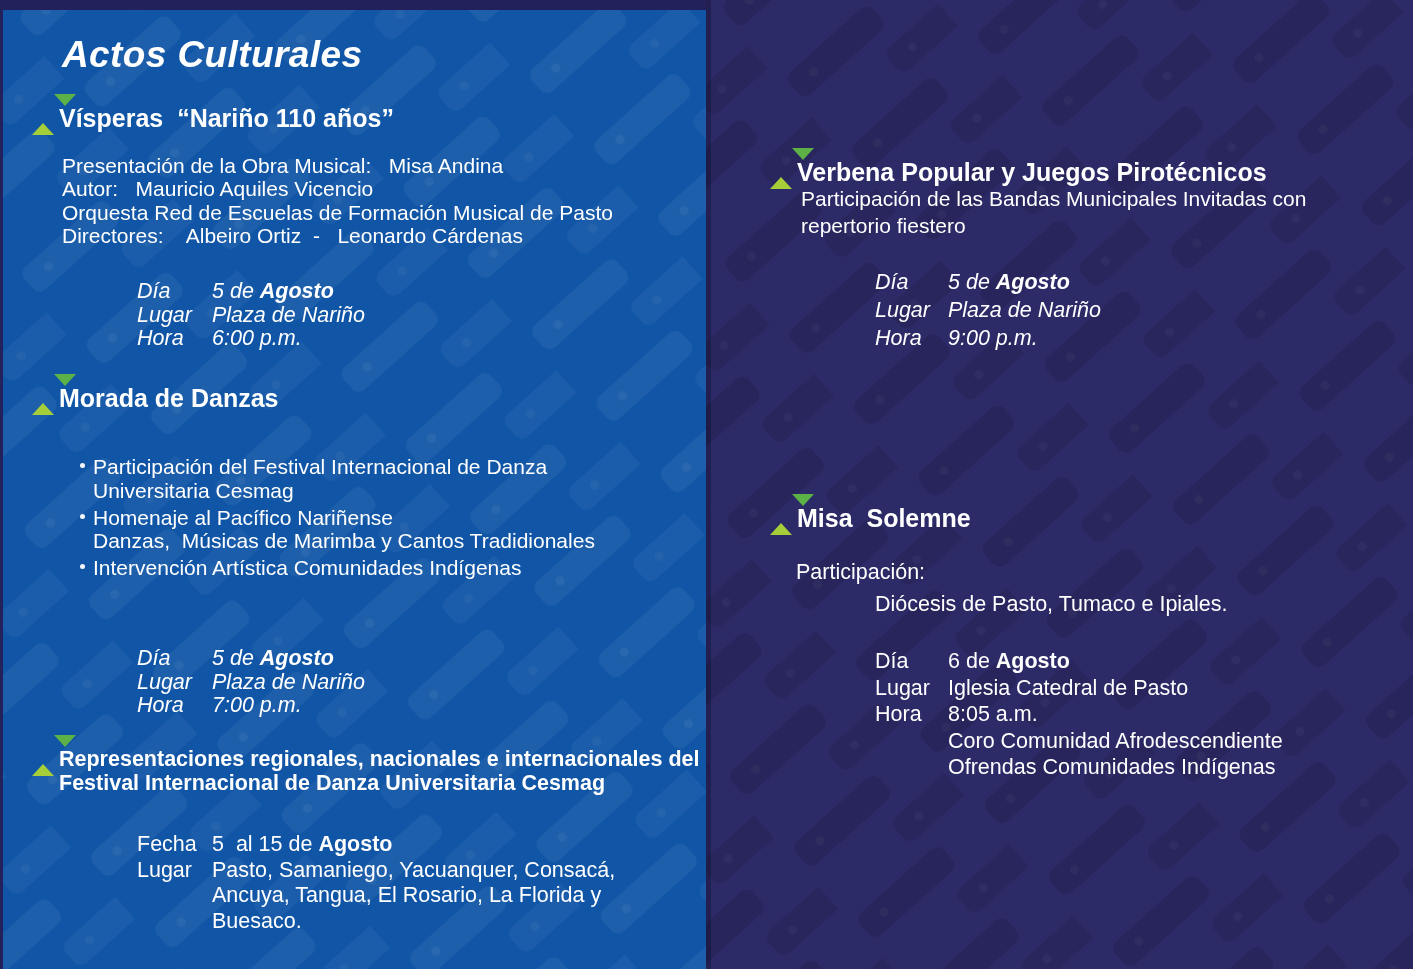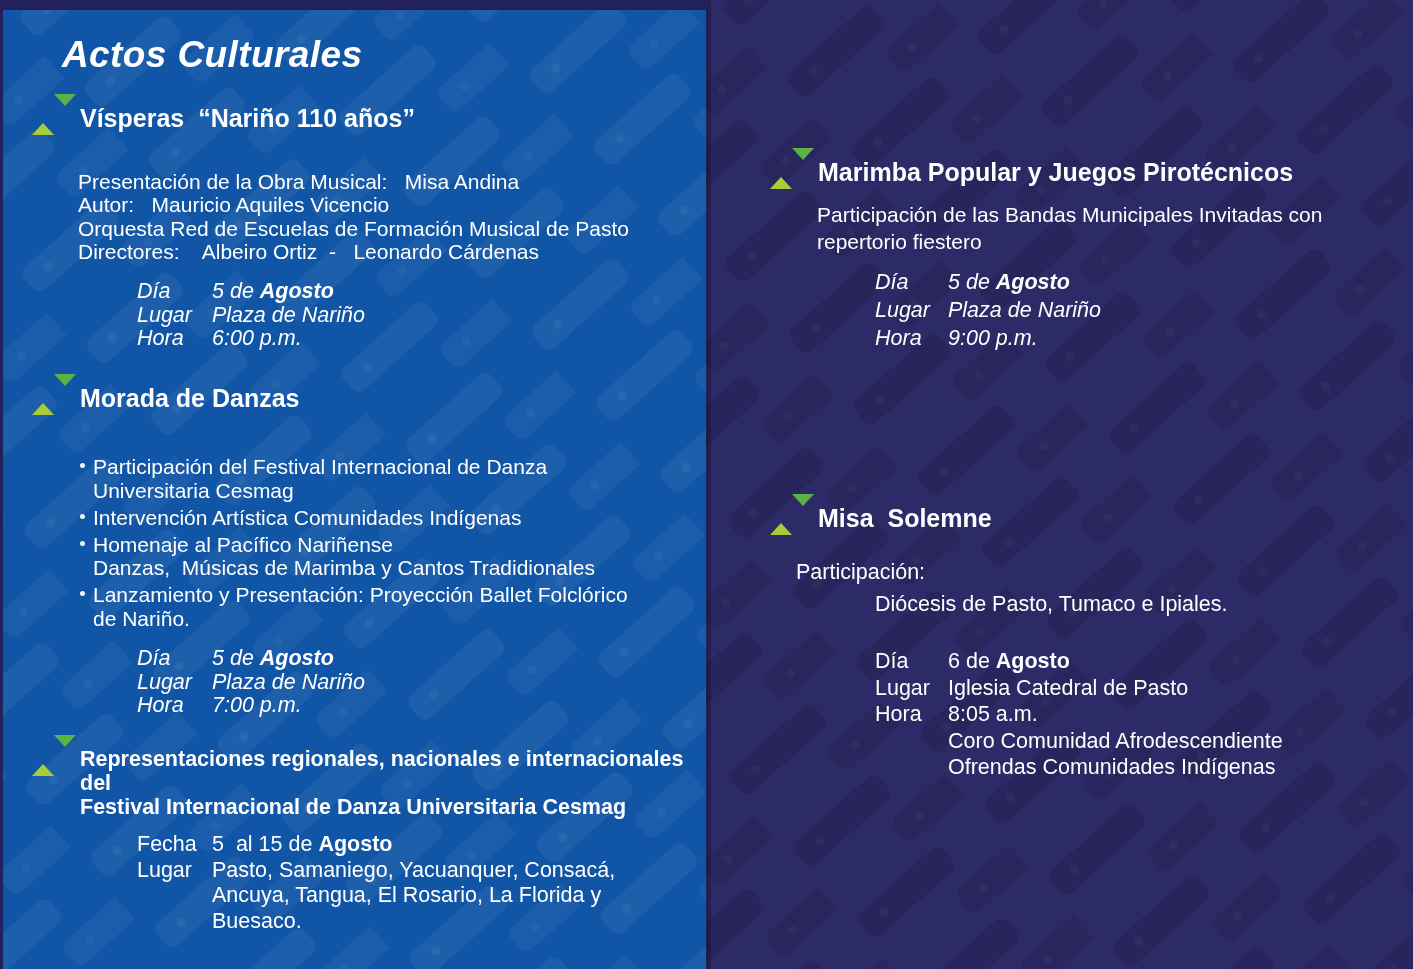--- a/index.html
+++ b/index.html
@@ -12,29 +12,29 @@
   .page{position:relative;width:1413px;height:969px;overflow:hidden;background:var(--frame,#23215B)}
   .panel{position:absolute;overflow:hidden}
   .panel-left{left:3px;top:10px;width:703px;height:959px;background:var(--left-bg,#1156A6)}
   .panel-right{left:706px;top:0;width:707px;height:969px;background:var(--right-bg,#2D2A68)}
   .panel-right .seam{position:absolute;left:0;top:0;bottom:0;width:5px;background:rgba(0,0,0,.22)}
   .bg{position:absolute;left:0;top:0;width:100%;height:100%;pointer-events:none}
   .block{position:absolute}
 
   .big-title{margin:0;font-size:37px;font-weight:bold;font-style:italic;letter-spacing:.4px;white-space:pre-wrap}
 
-  .sec-heading{display:flex;align-items:flex-start;gap:25px}
+  .sec-heading{display:flex;align-items:flex-start;gap:4px}
   .sec-heading h2{margin:0;font-size:25px;font-weight:bold;white-space:pre-wrap;line-height:28px}
   .sec-heading .plain{font-weight:bold;font-size:21.5px;line-height:24px;padding-top:2px}
 
   .diamond{width:23px;height:27px;flex:0 0 auto;margin-top:2px}
   .tri-up{width:0;height:0;border-left:11.5px solid transparent;border-right:11.5px solid transparent;border-bottom:12px solid var(--diamond-top,#A6CE39)}
   .tri-down{width:0;height:0;border-left:11.5px solid transparent;border-right:11.5px solid transparent;border-top:12px solid var(--diamond-bottom,#5CB247);margin-top:2.5px}
 
-  .body-text{margin:16px;font-size:21px;line-height:23.4px;white-space:pre-wrap}
+  .body-text{margin:0;font-size:21px;line-height:23.4px;white-space:pre-wrap}
 
   .meta{font-size:21.5px}
   .meta-row{display:flex;line-height:23.5px}
   .meta-label{width:75px;flex:0 0 auto}
   .meta-value{white-space:pre-wrap}
   .meta.it{font-style:italic}
   .meta strong{font-weight:bold;}
   .meta.rt .meta-row{line-height:28px}
   .meta.rt .meta-label{width:73px}
   .meta.rb .meta-row{line-height:26.5px}
@@ -94,25 +94,23 @@
     </div>
 
     <div class="block sec-heading" style="left:29px;top:374px">
       <span class="diamond"><span class="tri-up"></span><span class="tri-down"></span></span>
       <h2>Morada de Danzas</h2>
     </div>
 
     <ul class="block bullets" style="left:61px;top:429px">
       <li><span class="dot"></span><span class="li-text">Participación del Festival Internacional de Danza
 Universitaria Cesmag</span></li>
-      <li><span class="dot"></span><span class="li-text">Intervención Artística Comunidades Indígenas</span></li>
       <li><span class="dot"></span><span class="li-text">Homenaje al Pacífico Nariñense
 Danzas,  Músicas de Marimba y Cantos Tradidionales</span></li>
-      <li><span class="dot"></span><span class="li-text">Lanzamiento y Presentación: Proyección Ballet Folclórico
-de Nariño.</span></li>
+      <li><span class="dot"></span><span class="li-text">Intervención Artística Comunidades Indígenas</span></li>
     </ul>
 
     <div class="block meta it" style="left:134px;top:637px">
       <div class="meta-row">
         <span class="meta-label">Día</span>
         <span class="meta-value"><span>5 de </span><strong>Agosto</strong></span>
       </div>
       <div class="meta-row">
         <span class="meta-label">Lugar</span>
         <span class="meta-value"><span>Plaza de Nariño</span><strong></strong></span>
@@ -152,21 +150,21 @@
           <rect x="96" y="62" width="112" height="30" rx="9" fill="#000000" opacity="0.10"></rect>
           <circle cx="122" cy="77" r="4.5" fill="#ffffff" opacity="0.03"></circle>
         </pattern>
       </defs>
       <rect width="100%" height="100%" fill="url(#patR)"></rect>
     </svg>
     <span class="seam"></span>
 
     <div class="block sec-heading" style="left:64px;top:158px">
       <span class="diamond"><span class="tri-up"></span><span class="tri-down"></span></span>
-      <h2>Marimba Popular y Juegos Pirotécnicos</h2>
+      <h2>Verbena Popular y Juegos Pirotécnicos</h2>
     </div>
 
     <p class="block body-text" style="left:95px;top:185px;line-height:27px">Participación de las Bandas Municipales Invitadas con
 repertorio fiestero</p>
 
     <div class="block meta it rt" style="left:169px;top:268px">
       <div class="meta-row">
         <span class="meta-label">Día</span>
         <span class="meta-value"><span>5 de </span><strong>Agosto</strong></span>
       </div>

